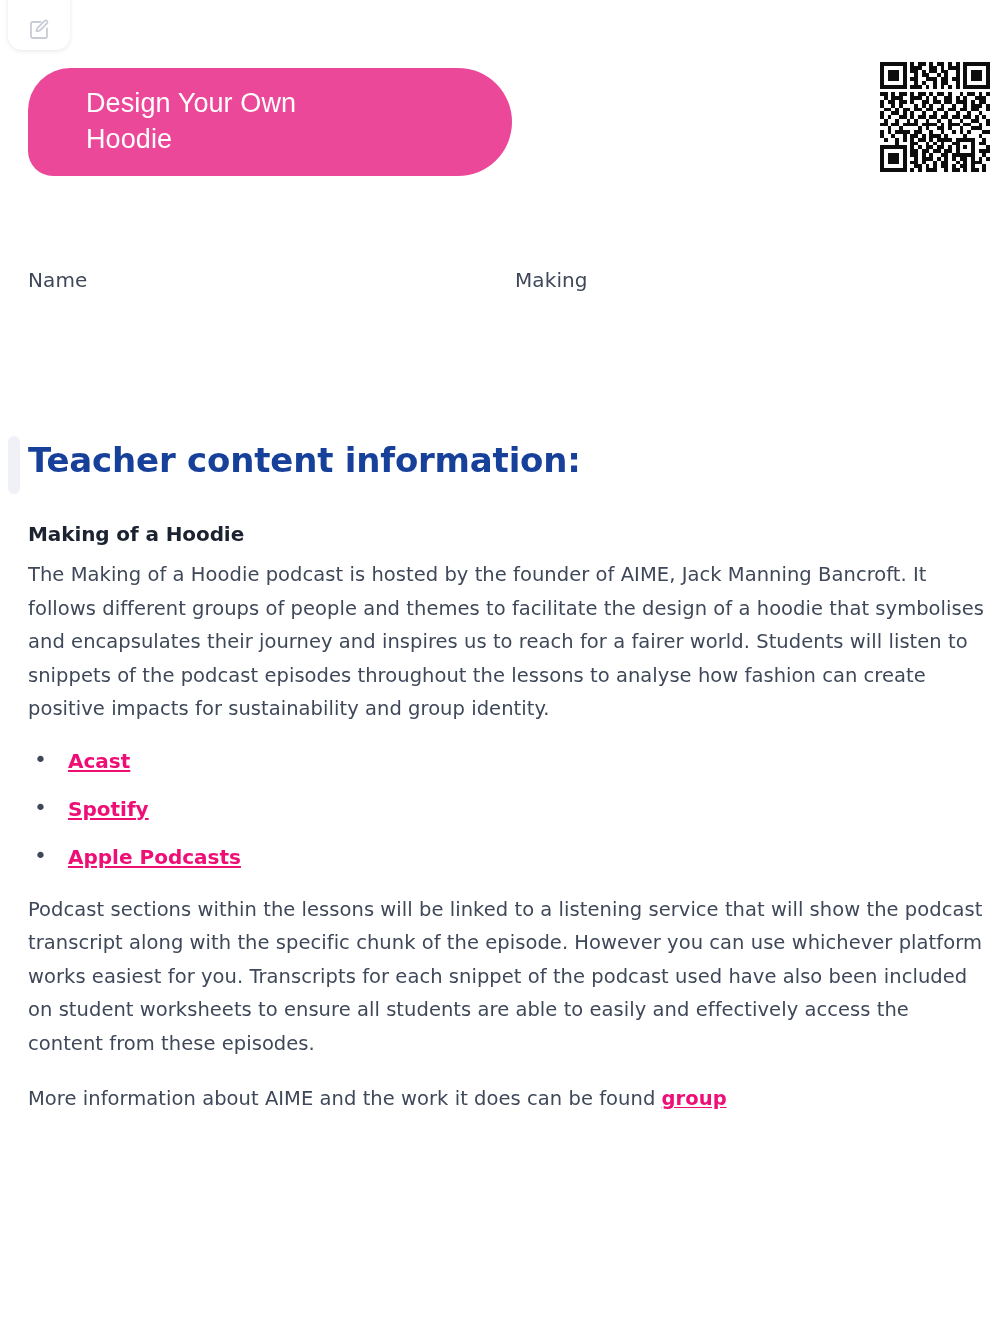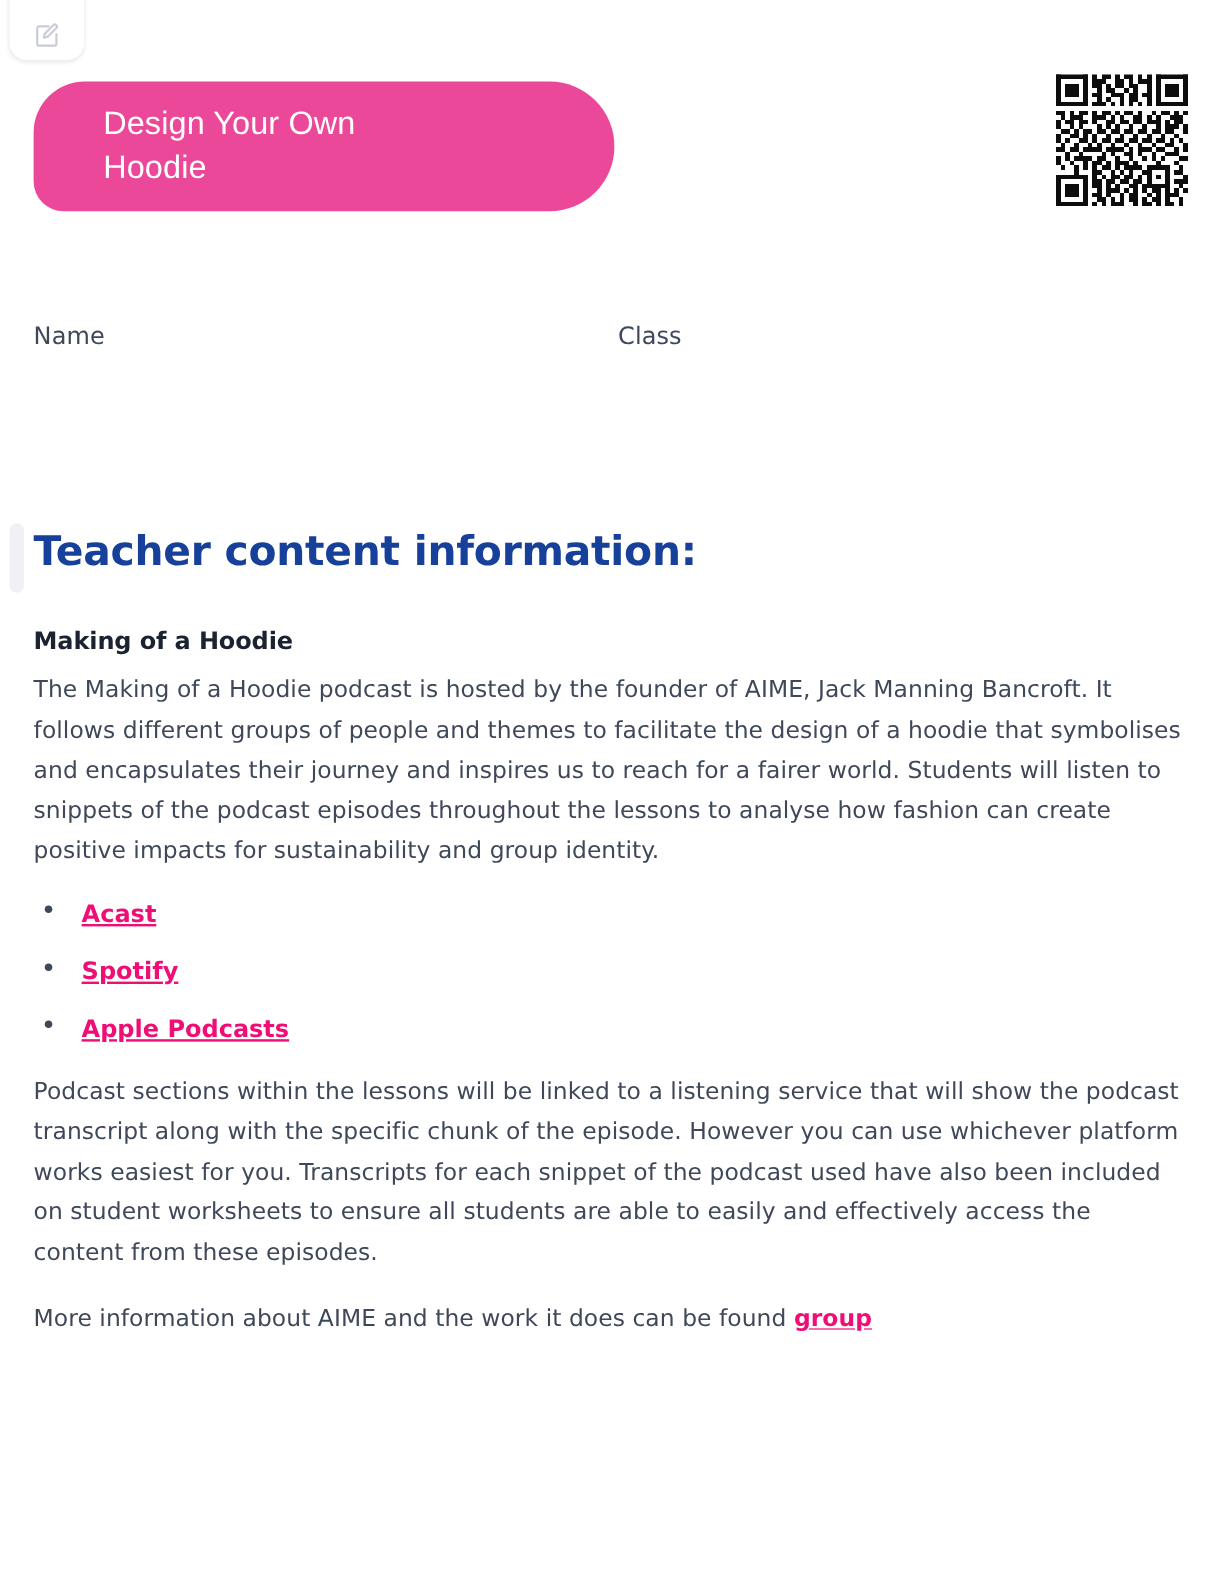--- a/index.html
+++ b/index.html
@@ -423,21 +423,21 @@
         <rect x="17" y="28" width="1" height="1"></rect>
       <rect x="19" y="28" width="2" height="1"></rect>
         <rect x="22" y="28" width="1" height="1"></rect>
       <rect x="24" y="28" width="2" height="1"></rect>
     </g>
   </svg>
 </div>
 
 <div class="field-row">
   <div class="field-label field-name">Name</div>
-  <div class="field-label field-class">Class</div>
+  <div class="field-label field-class">Making</div>
 </div>
 
 <div class="heading-bar"></div>
 <h1 class="section-heading">Teacher content information:</h1>
 
 <div class="content">
 
   <h2 class="sub-heading">Making of a Hoodie</h2>
 
   <p class="para">The Making of a Hoodie podcast is hosted by the founder of AIME, Jack Manning Bancroft. It follows different groups of people and themes to facilitate the design of a hoodie that symbolises and encapsulates their journey and inspires us to reach for a fairer world. Students will listen to snippets of the podcast episodes throughout the lessons to analyse how fashion can create positive impacts for sustainability and group identity.</p>

